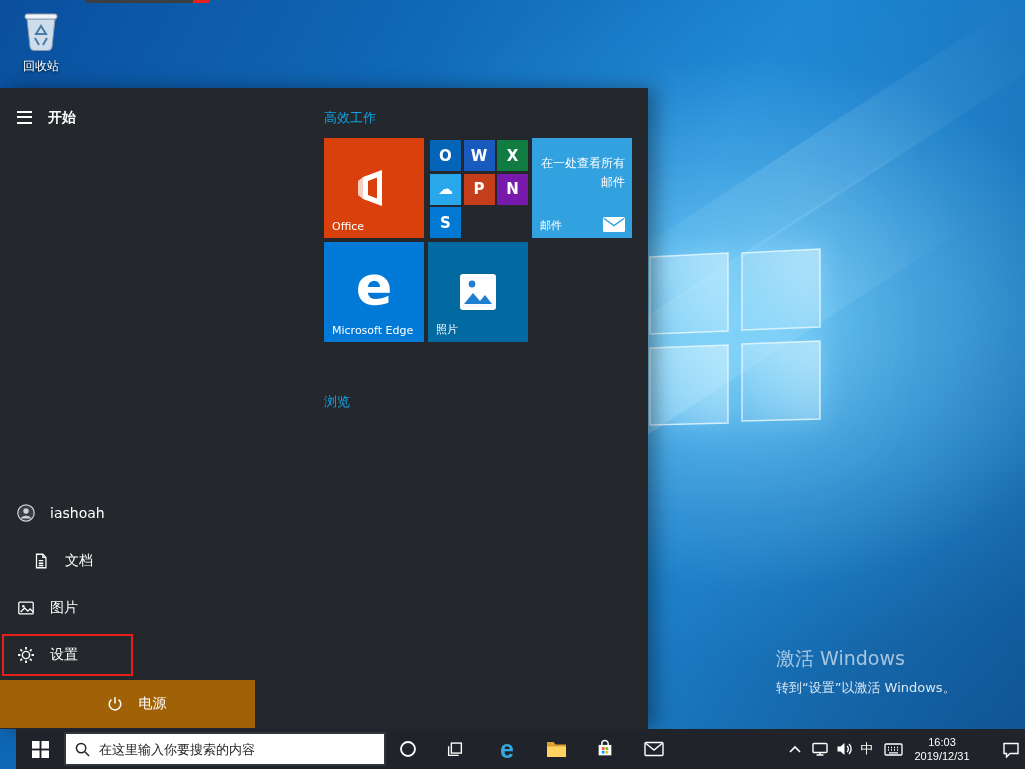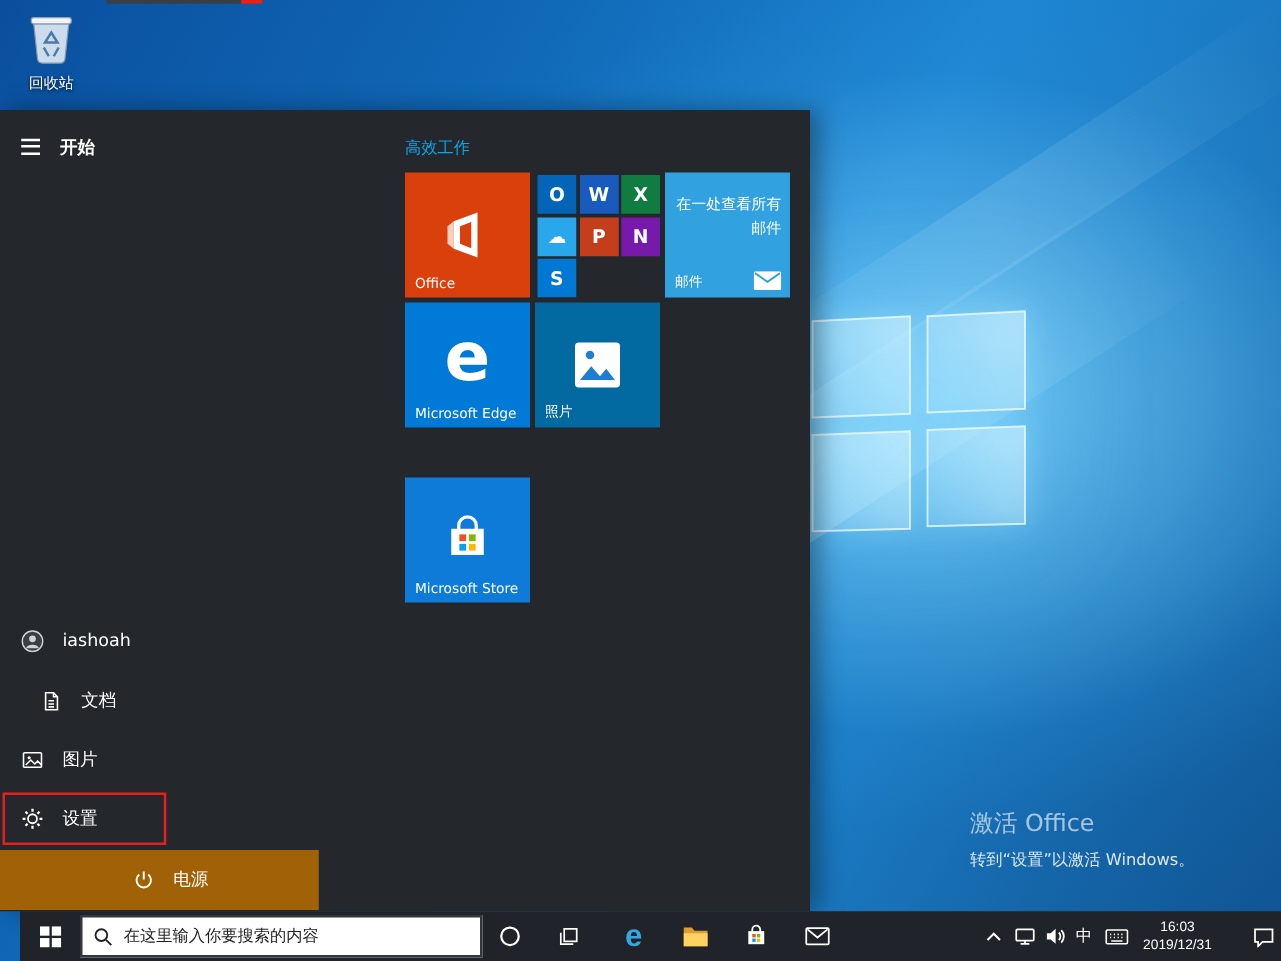--- a/index.html
+++ b/index.html
@@ -146,21 +146,21 @@
     <svg width="40" height="44" viewBox="0 0 40 44">
       <path d="M6 11 h28 l-3 28 a4 4 0 0 1 -4 3.5 h-14 a4 4 0 0 1 -4 -3.5 z" fill="#dfe9f2" opacity=".92" stroke="#8fa0ad"></path>
       <rect x="4" y="6" width="32" height="5" rx="2" fill="#eef4f9" stroke="#8fa0ad"></rect>
       <path d="M20 18 l5 8 h-10 z" fill="none" stroke="#4a7ba6" stroke-width="2"></path>
       <path d="M14 30 l4 7 M26 30 l-4 7" stroke="#4a7ba6" fill="none" stroke-width="2"></path>
     </svg>
     <span class="rb-label">回收站</span>
   </div>
 
   <div class="activation">
-    <div class="l1">激活 Office</div>
+    <div class="l1">激活 Windows</div>
     <div class="l2">转到“设置”以激活 Windows。</div>
   </div>
 
   <div class="start-menu">
 
     <div class="sm-rail">
       <button class="sm-hamburger">
         <span class="bar"></span>
         <span class="bar"></span>
         <span class="bar"></span>
@@ -263,33 +263,20 @@
             <rect x="3" y="3" width="36" height="36" rx="3" fill="#fff"></rect>
             <circle cx="15" cy="13" r="3.4" style="fill: rgb(30, 127, 208);"></circle>
             <path d="M7 33 l9-11 7 8 5-6 7 9 z" style="fill: rgb(30, 127, 208);"></path>
           </svg>
         </div>
         <span class="tile-label">照片</span>
       </div>
 
       <div class="group-title gt2">浏览</div>
 
-      <div class="tile t-store" style="background-color: rgb(13, 123, 215);">
-        <div class="tile-center">
-          <svg width="44" height="44" viewBox="0 0 44 44">
-            <path d="M15 14 v-3.5 a7 7 0 0 1 14 0 V14" fill="none" stroke="#fff" stroke-width="2.6"></path>
-            <rect x="9" y="13" width="26" height="21" fill="#fff"></rect>
-            <rect x="15.5" y="17.5" width="5.4" height="5.4" style="fill: rgb(242, 80, 34);"></rect>
-            <rect x="23.1" y="17.5" width="5.4" height="5.4" style="fill: rgb(127, 186, 0);"></rect>
-            <rect x="15.5" y="25.1" width="5.4" height="5.4" style="fill: rgb(0, 164, 239);"></rect>
-            <rect x="23.1" y="25.1" width="5.4" height="5.4" style="fill: rgb(255, 185, 0);"></rect>
-          </svg>
-        </div>
-        <span class="tile-label">Microsoft Store</span>
-      </div>
     </div>
   </div>
 
   <div class="taskbar">
 
     <button class="tb-btn tb-start">
       <svg width="17" height="17" viewBox="0 0 18 18">
         <rect x="0" y="0" width="8" height="8" fill="#fff"></rect>
         <rect x="10" y="0" width="8" height="8" fill="#fff"></rect>
         <rect x="0" y="10" width="8" height="8" fill="#fff"></rect>

